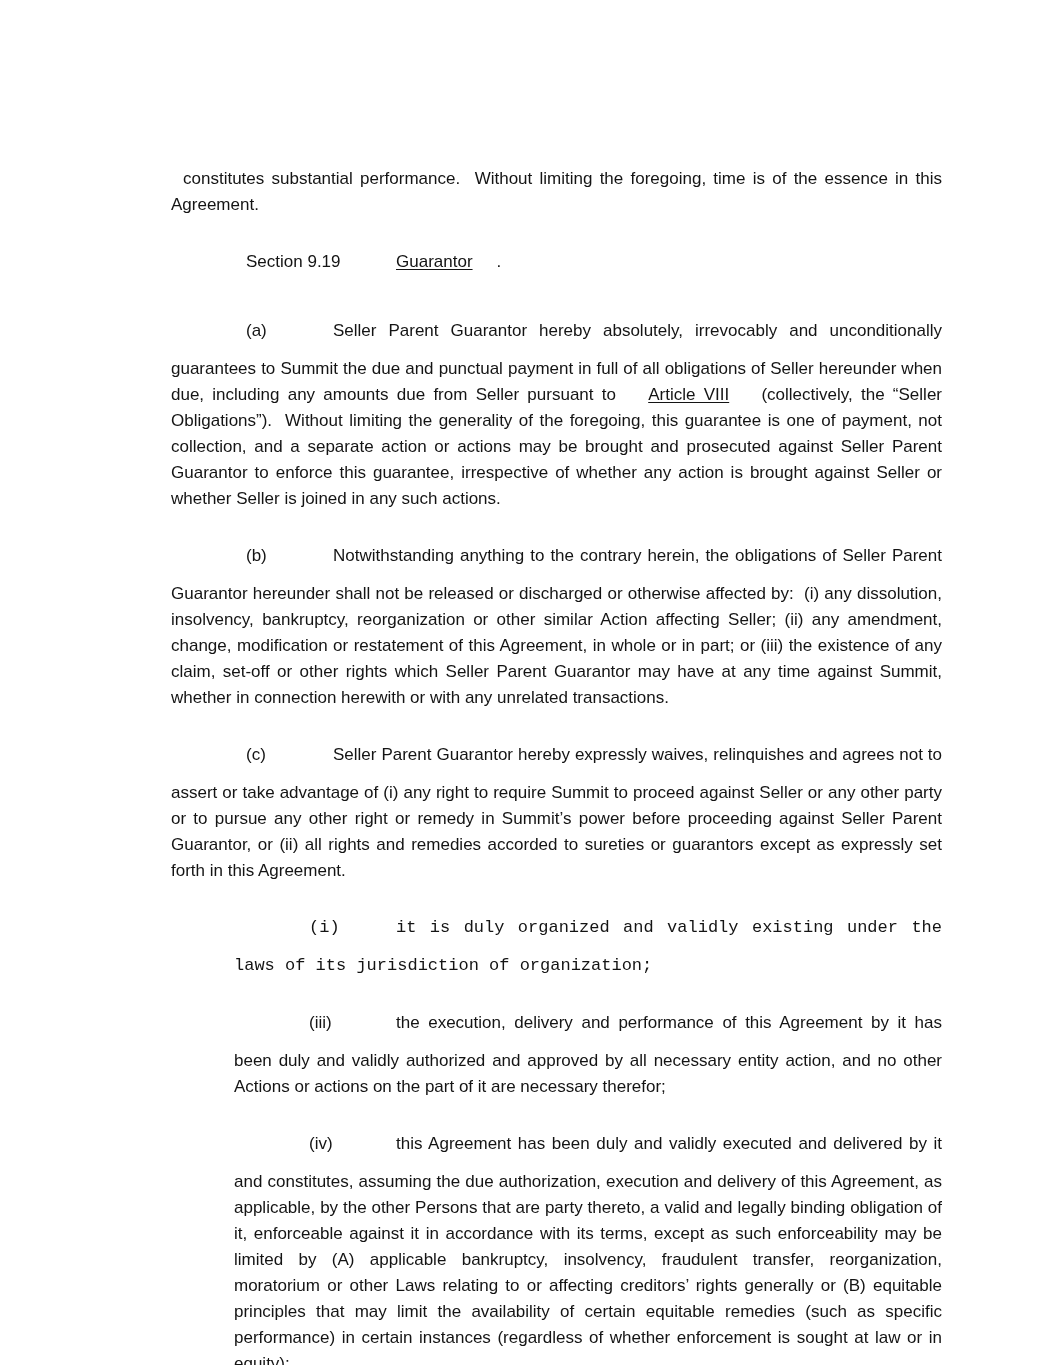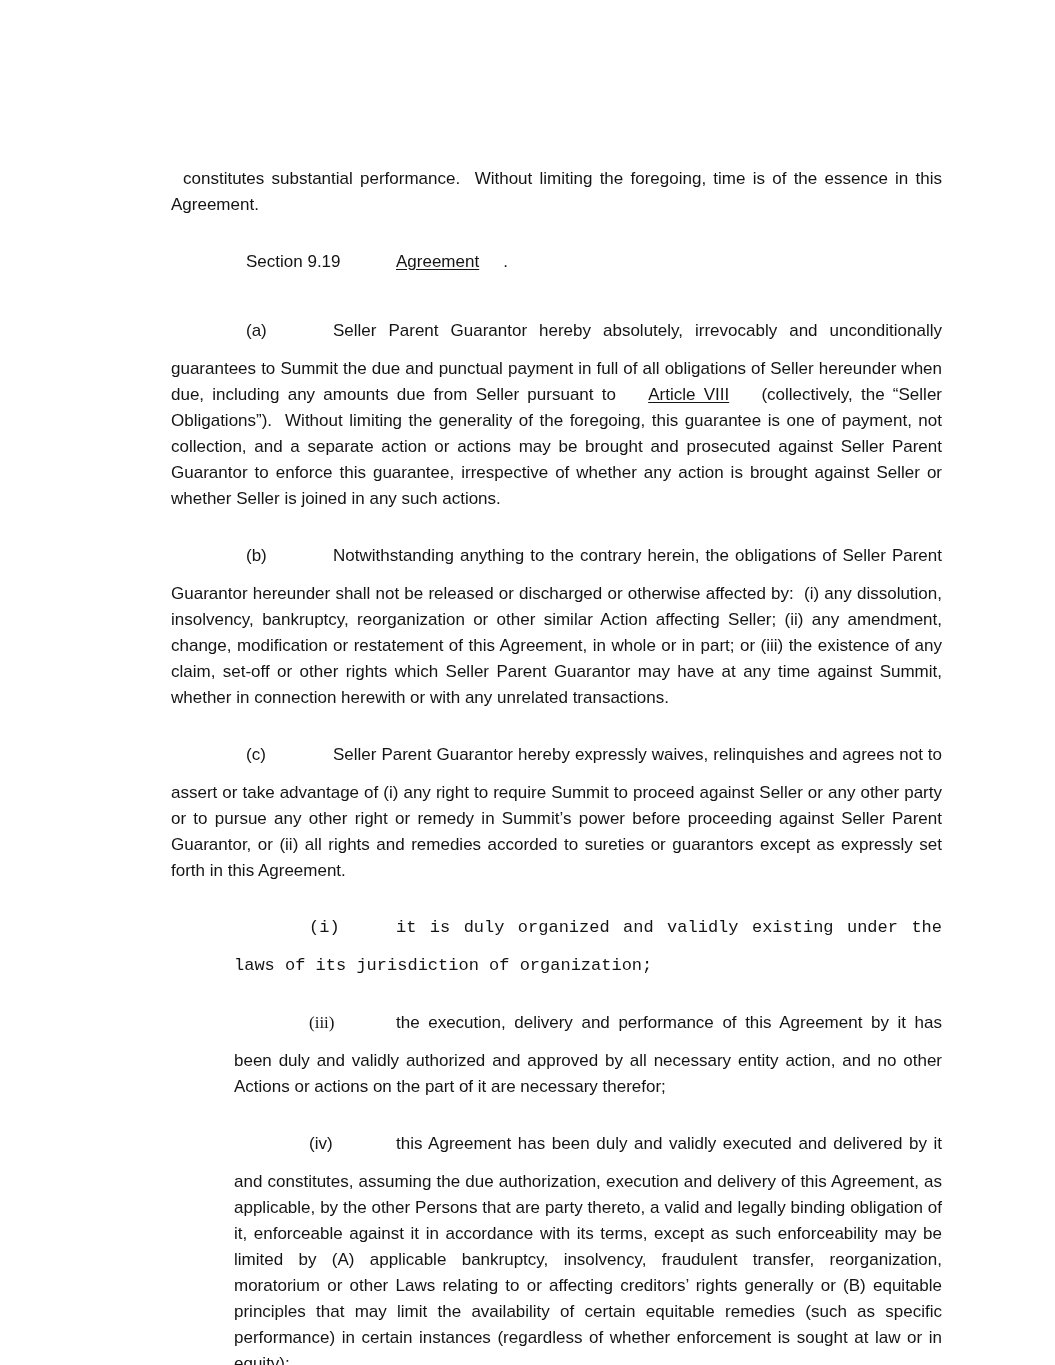--- a/index.html
+++ b/index.html
@@ -37,22 +37,22 @@
     margin-top: 6px;
     color: #141414;
   }
 </style>
 </head>
 <body>
 
 <div class="page">
   <div class="doc-body">
       <p class="para" style="margin-left: 0px; text-indent: 0px;"><span class="">constitutes substantial performance.&nbsp; Without limiting the foregoing, time is of the essence in this Agreement.</span></p>
-      <p class="para" style="margin-left: 0px; text-indent: 63px;"><span class="tab-label" style="width: 126px;">Section 9.19</span><span class="u">Agreement</span><span class="">.</span></p>
+      <p class="para" style="margin-left: 0px; text-indent: 63px;"><span class="tab-label" style="width: 126px;">Section 9.19</span><span class="u">Guarantor</span><span class="">.</span></p>
       <p class="para" style="margin-left: 0px; text-indent: 63px;"><span class="tab-label" style="width: 63px;">(a)</span><span class="">Seller Parent Guarantor hereby absolutely, irrevocably and unconditionally guarantees to Summit the due and punctual payment in full of all obligations of Seller hereunder when due, including any amounts due from Seller pursuant to </span><span class="u">Article VIII</span><span class=""> (collectively, the “Seller Obligations”).&nbsp; Without limiting the generality of the foregoing, this guarantee is one of payment, not collection, and a separate action or actions may be brought and prosecuted against Seller Parent Guarantor to enforce this guarantee, irrespective of whether any action is brought against Seller or whether Seller is joined in any such actions.</span></p>
       <p class="para" style="margin-left: 0px; text-indent: 63px;"><span class="tab-label" style="width: 63px;">(b)</span><span class="">Notwithstanding anything to the contrary herein, the obligations of Seller Parent Guarantor hereunder shall not be released or discharged or otherwise affected by:&nbsp; (i) any dissolution, insolvency, bankruptcy, reorganization or other similar Action affecting Seller; (ii) any amendment, change, modification or restatement of this Agreement, in whole or in part; or (iii) the existence of any claim, set-off or other rights which Seller Parent Guarantor may have at any time against Summit, whether in connection herewith or with any unrelated transactions.</span></p>
       <p class="para" style="margin-left: 0px; text-indent: 63px;"><span class="tab-label" style="width: 63px;">(c)</span><span class="">Seller Parent Guarantor hereby expressly waives, relinquishes and agrees not to assert or take advantage of (i) any right to require Summit to proceed against Seller or any other party or to pursue any other right or remedy in Summit’s power before proceeding against Seller Parent Guarantor, or (ii) all rights and remedies accorded to sureties or guarantors except as expressly set forth in this Agreement.</span></p>
       <p class="para" style="margin-left: 63px; text-indent: 63px; font-family: Liberation Mono, monospace;"><span class="tab-label" style="width: 63px;">(i)</span><span class="">it is duly organized and validly existing under the laws of its jurisdiction of organization;</span></p>
-      <p class="para" style="margin-left: 63px; text-indent: 63px;"><span class="tab-label" style="width: 63px; font-family: Liberation Serif, serif;">(iii)</span><span class="">the execution, delivery and performance of this Agreement by it has been duly and validly authorized and approved by all necessary entity action, and no other Actions or actions on the part of it are necessary therefor;</span></p>
+      <p class="para" style="margin-left: 63px; text-indent: 63px;"><span class="tab-label" style="width: 63px;">(iii)</span><span class="">the execution, delivery and performance of this Agreement by it has been duly and validly authorized and approved by all necessary entity action, and no other Actions or actions on the part of it are necessary therefor;</span></p>
       <p class="para" style="margin-left: 63px; text-indent: 63px;"><span class="tab-label" style="width: 63px;">(iv)</span><span class="">this Agreement has been duly and validly executed and delivered by it and constitutes, assuming the due authorization, execution and delivery of this Agreement, as applicable, by the other Persons that are party thereto, a valid and legally binding obligation of it, enforceable against it in accordance with its terms, except as such enforceability may be limited by (A) applicable bankruptcy, insolvency, fraudulent transfer, reorganization, moratorium or other Laws relating to or affecting creditors’ rights generally or (B) equitable principles that may limit the availability of certain equitable remedies (such as specific performance) in certain instances (regardless of whether enforcement is sought at law or in equity);</span></p>
     </div>
   <div class="page-number">29</div>
 </div>
 
 </body></html>

